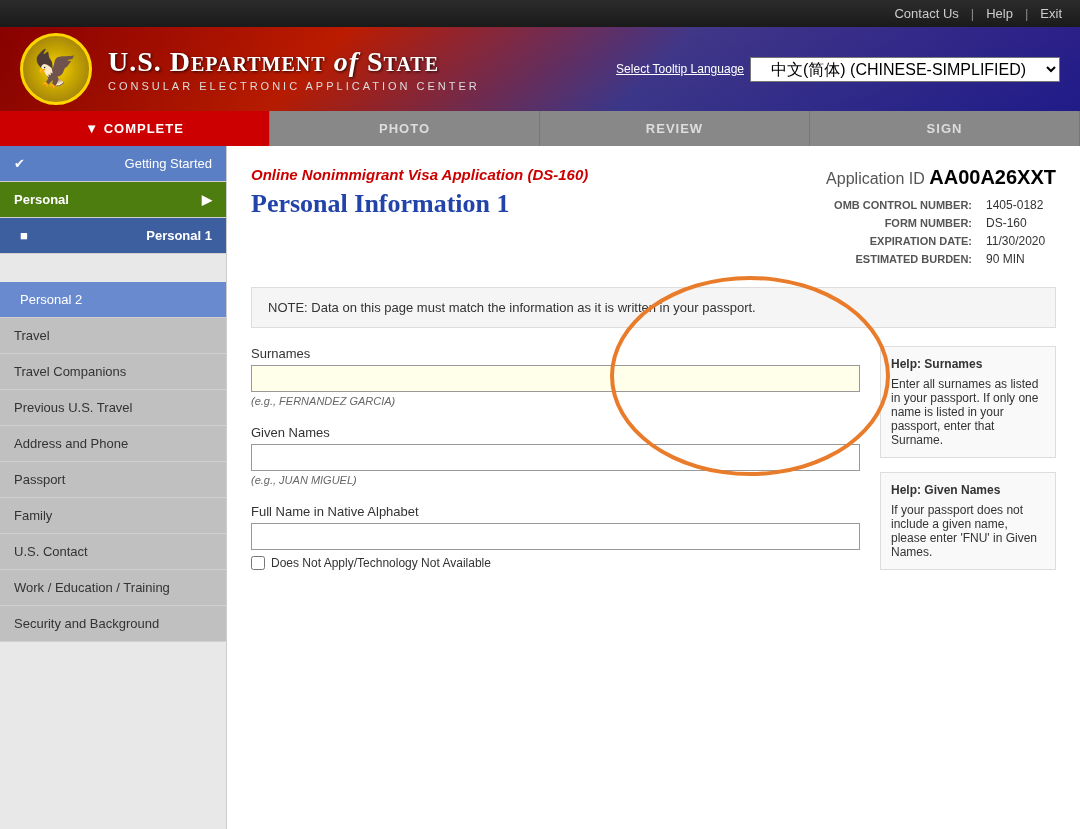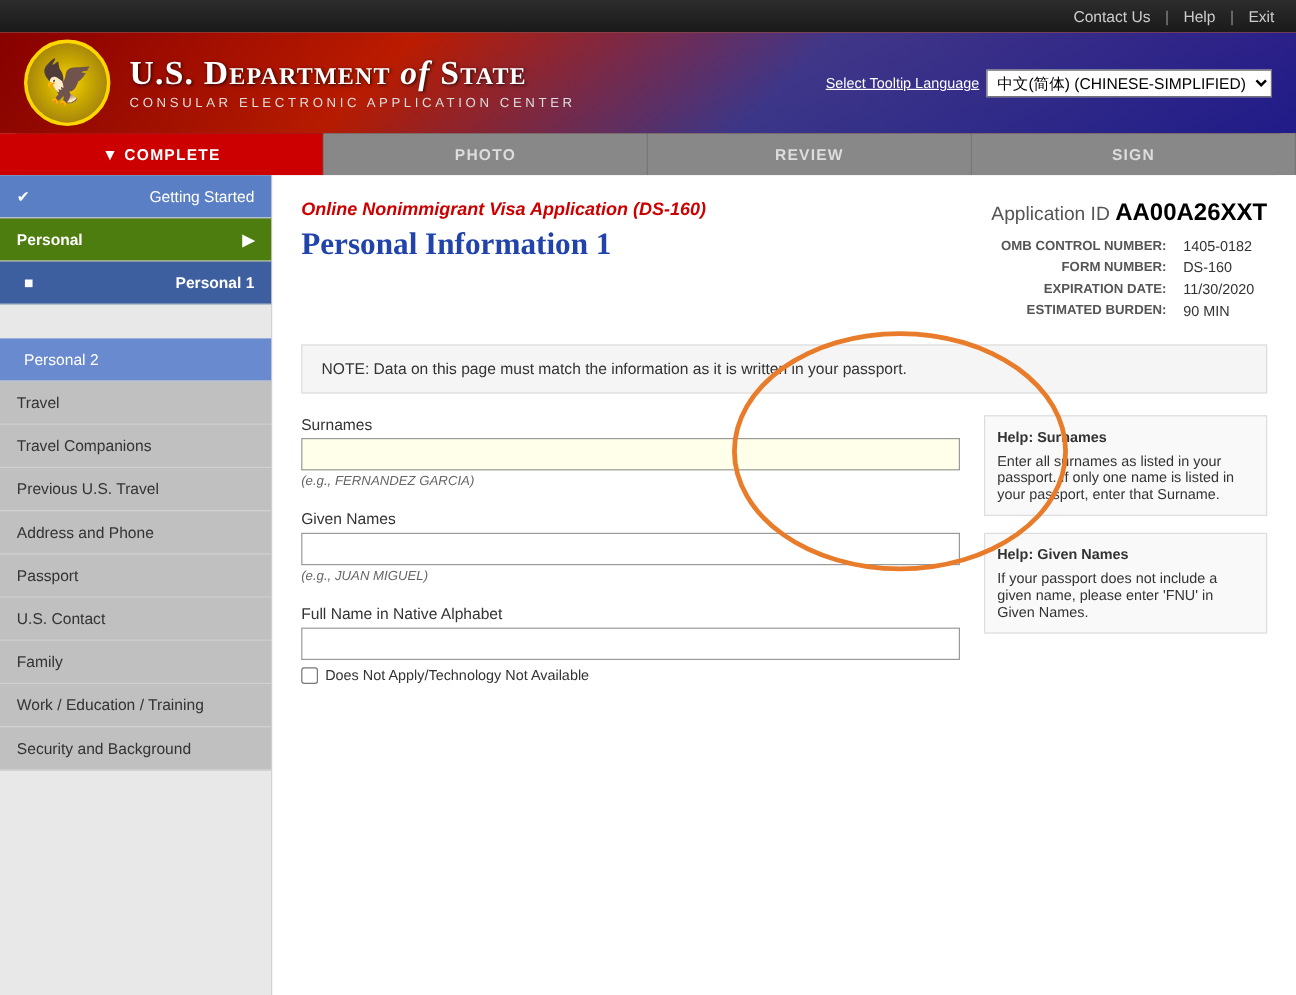--- a/index.html
+++ b/index.html
@@ -73,22 +73,22 @@
     }
     .tooltip-lang {
       display: flex;
       align-items: center;
       gap: 6px;
       color: #fff;
       font-size: 12px;
       text-decoration: underline;
     }
     .tooltip-lang select {
-      font-size: 13px;
-      padding: 2px 4px;
+      font-size: 16px;
+      padding: 2px 16px;
       background: #fff;
     }
 
     
     .nav-tabs {
       display: flex;
       background: #555;
       border-radius: 16px;
     }
     .nav-tab {
@@ -219,21 +219,21 @@
       padding: 12px 16px;
       margin: 18px 0;
       color: #333;
       font-size: 13px;
     }
 
     
     .form-area { display: flex; gap: 20px; }
     .form-fields { flex: 1; }
     .help-panel {
-      width: 236px;
+      width: 176px;
       flex-shrink: 0;
     }
     .field-group { margin-bottom: 18px; }
     .field-label {
       font-size: 13px;
       color: #333;
       margin-bottom: 4px;
       font-weight: normal;
     }
     .field-input {
@@ -346,24 +346,24 @@
     <div class="sidebar-item gray-item">
       <span>Previous U.S. Travel</span>
     </div>
     <div class="sidebar-item gray-item">
       <span>Address and Phone</span>
     </div>
     <div class="sidebar-item gray-item">
       <span>Passport</span>
     </div>
     <div class="sidebar-item gray-item">
+      <span>Family</span>
+    </div>
+    <div class="sidebar-item gray-item">
       <span>U.S. Contact</span>
-    </div>
-    <div class="sidebar-item gray-item">
-      <span>Family</span>
     </div>
     <div class="sidebar-item gray-item">
       <span>Work / Education / Training</span>
     </div>
     <div class="sidebar-item gray-item">
       <span>Security and Background</span>
     </div>
   </div>
 
   <div class="content">

